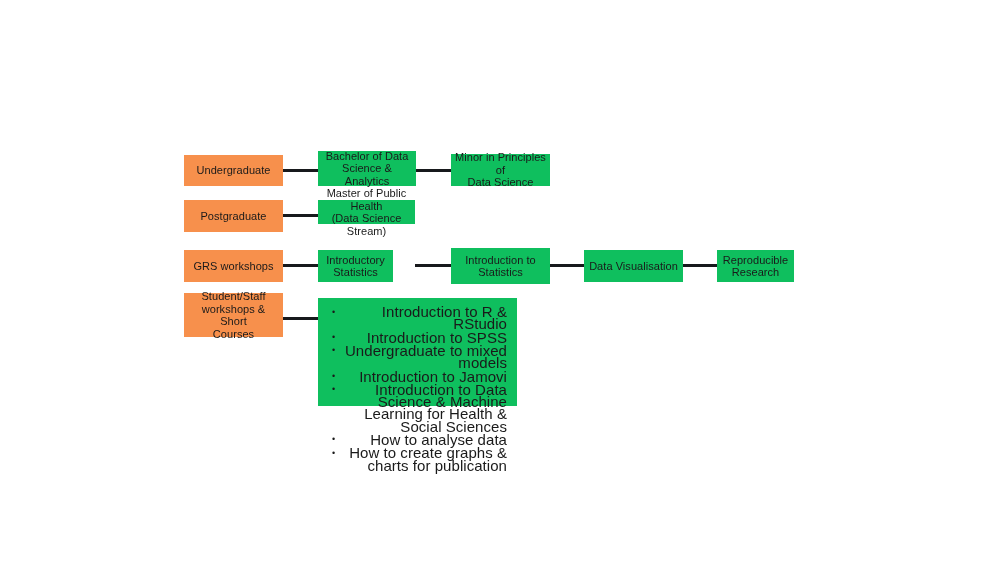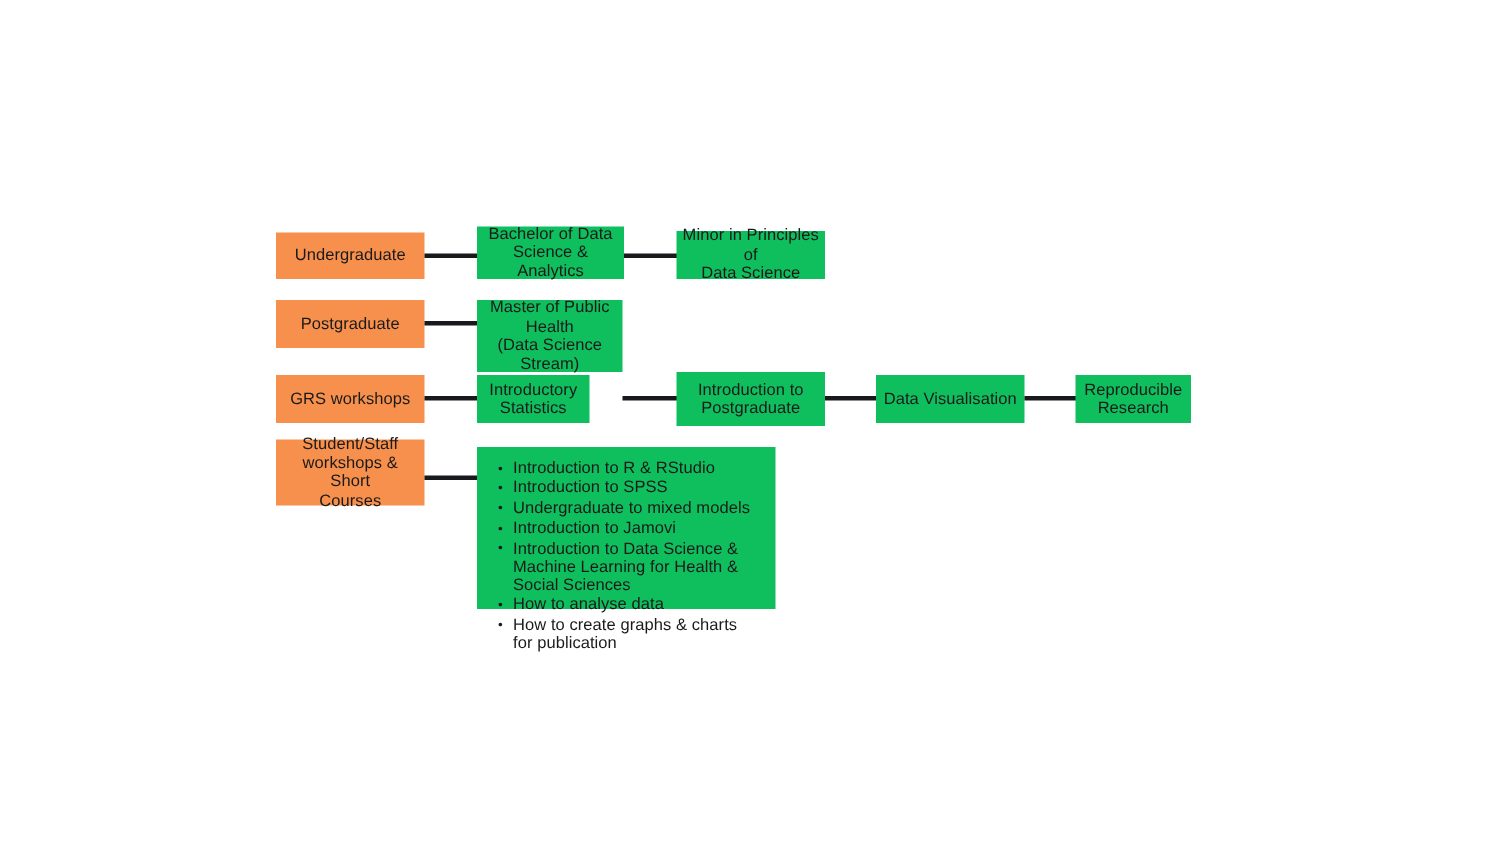--- a/index.html
+++ b/index.html
@@ -56,25 +56,26 @@
     padding: 8px 10px 8px 10px;
   }
   .list-box ul {
     margin: 0;
     padding: 0 0 0 14px;
     list-style: none;
   }
   .list-box li {
     position: relative;
     color: #1a1a1a;
-    font-size: 11px;
+    font-size: 15px;
     line-height: 12.2px;
     letter-spacing: 0.05px;
     margin: 0 0 1.2px 0;
     padding-left: 0;
+    text-align: right;
   }
   .list-box li::before {
     content: "\2022";
     position: absolute;
     left: -10px;
     top: -0.5px;
     font-size: 9px;
     line-height: 12.2px;
     color: #1a1a1a;
   }
@@ -101,40 +102,40 @@
     <span class="node-label">Minor in Principles of
 Data Science</span>
   </div>
 
   <div class="node node-orange" style="left:184px; top:200px; width:99px; height:32px;">
     <span class="node-label">Postgraduate</span>
   </div>
 
   <div class="connector" style="left:283px; top:214px; width:36px;"></div>
 
-  <div class="node node-green" style="left:318px; top:200px; width:97px; height:48px;">
+  <div class="node node-green" style="left:318px; top:200px; width:97px; height:24px;">
     <span class="node-label">Master of Public Health
 (Data Science Stream)</span>
   </div>
 
   <div class="node node-orange" style="left:184px; top:250px; width:99px; height:32px;">
     <span class="node-label">GRS workshops</span>
   </div>
 
   <div class="connector" style="left:283px; top:264px; width:36px;"></div>
 
   <div class="node node-green" style="left:318px; top:250px; width:75px; height:32px;">
     <span class="node-label">Introductory Statistics</span>
   </div>
 
   <div class="connector" style="left:415px; top:264px; width:37px;"></div>
 
   <div class="node node-green" style="left:451px; top:248px; width:99px; height:36px;">
     <span class="node-label">Introduction to
-Postgraduate</span>
+Statistics</span>
   </div>
 
   <div class="connector" style="left:550px; top:264px; width:35px;"></div>
 
   <div class="node node-green" style="left:584px; top:250px; width:99px; height:32px;">
     <span class="node-label">Data Visualisation</span>
   </div>
 
   <div class="connector" style="left:683px; top:264px; width:35px;"></div>
 

